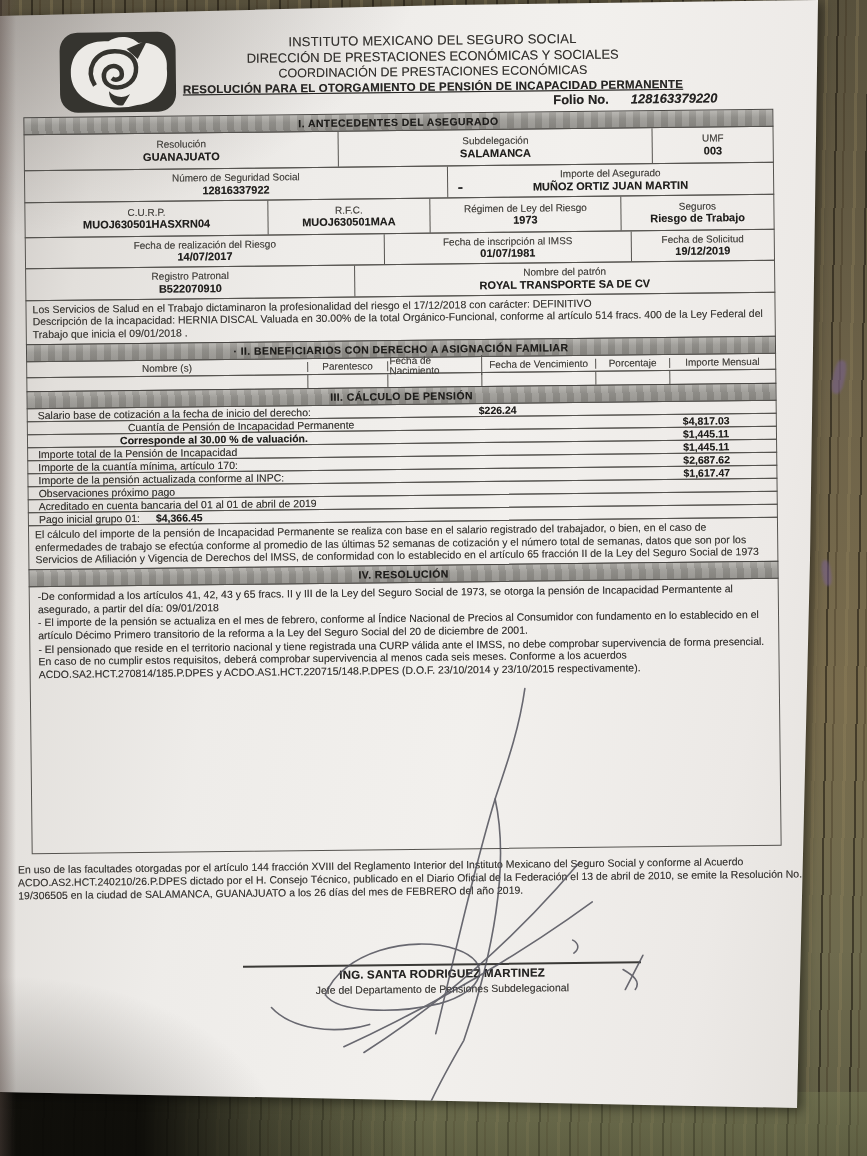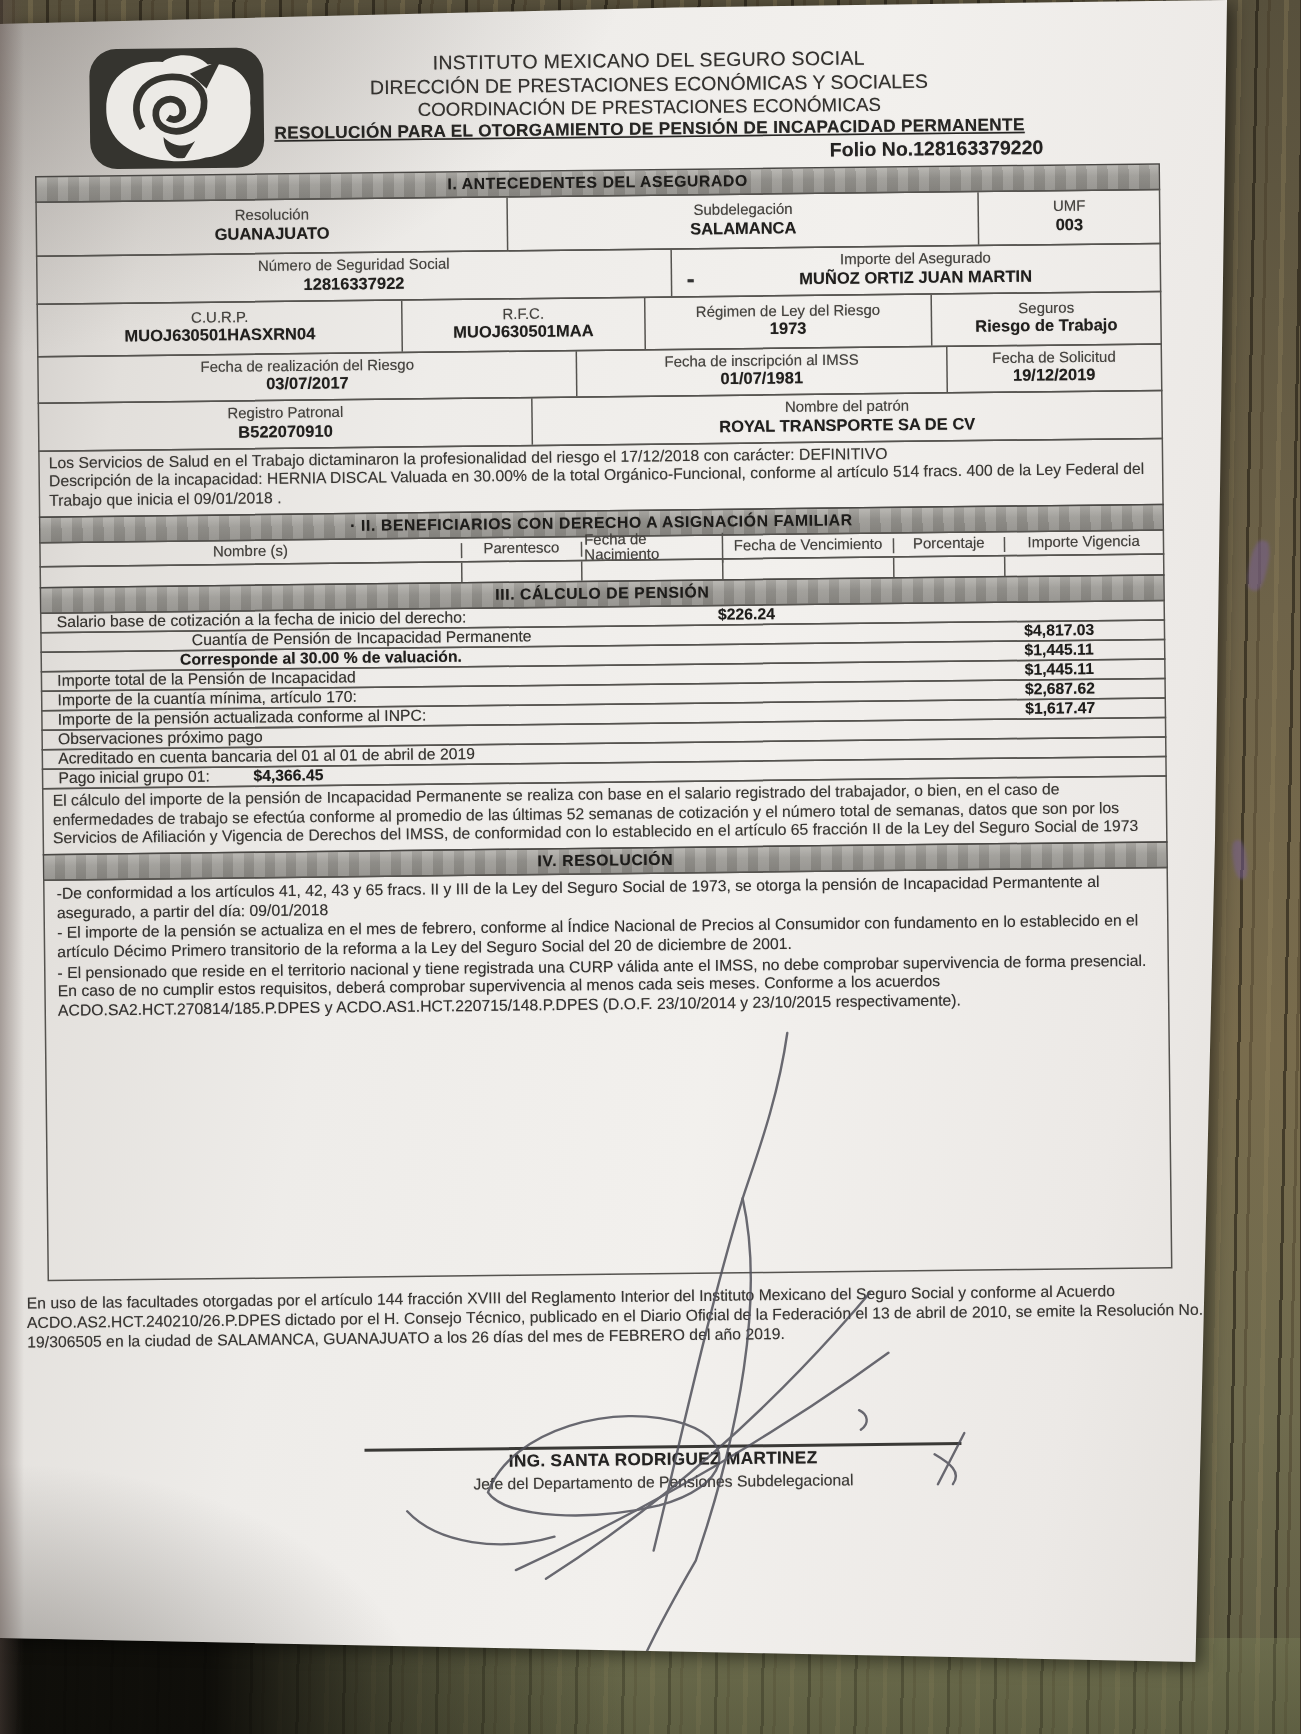--- a/index.html
+++ b/index.html
@@ -33,21 +33,21 @@
   .doc{position:absolute;left:28px;top:6px;width:752px;
        transform:rotate(-.65deg);transform-origin:376px 520px;
        color:#2b2a28;text-shadow:0 0 .5px rgba(60,56,52,.5);}
   .logo{position:absolute;left:34px;top:20px;width:122px;height:86px;}
   .head-lines{position:absolute;left:88px;top:27px;width:644px;text-align:center;}
   .hl1{font-size:13px;letter-spacing:.2px;color:#34322f;}
   .hl2{font-size:13px;color:#34322f;margin-top:1px;}
   .hl3{font-size:12.5px;color:#34322f;margin-top:1px;}
   .hl4{font-size:11.5px;font-weight:bold;text-decoration:underline;color:#262523;margin-top:2px;letter-spacing:.2px;}
   .folio{position:absolute;left:530px;top:88px;font-size:13px;font-weight:bold;color:#242322;white-space:nowrap;}
-  .folio .num{}
+  .folio .num{margin-left:22px;font-style:italic;}
   .tablewrap{position:relative;margin-top:108px;width:750px;}
   .band{height:16px;margin-top:-1px;border:1px solid #4a4845;display:flex;align-items:center;justify-content:center;
         font-weight:bold;font-size:10.5px;letter-spacing:.4px;color:#1d1c1a;
         background:linear-gradient(180deg,#b2b0ab 0%,#999792 45%,#8d8b86 100%);
         background-image:repeating-linear-gradient(90deg, rgba(255,255,255,.10) 0 7px, rgba(0,0,0,.07) 7px 14px),
                          linear-gradient(180deg,#b2b0ab 0%,#999792 45%,#8d8b86 100%);}
   .row{display:flex;border:1px solid #55534f;margin-top:-1px;background:transparent;}
   .cell{position:relative;border-right:1px solid #55534f;display:flex;flex-direction:column;align-items:center;justify-content:center;padding:1px 2px;box-sizing:border-box;}
   .cell:last-child{border-right:none;}
   .flabel{font-size:10px;color:#45433f;line-height:1.15;}
@@ -63,21 +63,21 @@
   .parabox{border:1px solid #55534f;margin-top:-1px;padding:2px 6px 4px;font-size:10.5px;line-height:1.18;color:#3a3834;}
   .bheadrow{height:15px;align-items:center;}
   .bcell{justify-content:center;padding:0 1px;}
   .bcol{font-size:10px;color:#43413d;line-height:1;}
   .emptyrow{height:13px;}
   .c3row{position:relative;border:1px solid #55534f;margin-top:-1px;height:12px;font-size:10.5px;}
   .c3label{position:absolute;left:10px;top:0;line-height:12px;color:#35332f;white-space:nowrap;}
   .ind100{left:100px;}
   .ind92{left:92px;font-weight:bold;color:#1f1e1c;}
   .c3value{position:absolute;top:0;line-height:12px;font-weight:bold;color:#1d1c1a;white-space:nowrap;}
-  .vmid{left:451px}.vright{left:655px}.vleft{left:140px}
+  .vmid{left:451px}.vright{left:655px}.vleft{left:127px}
   .resbox{border:1px solid #55534f;margin-top:-1px;height:268px;padding:3px 8px;font-size:10.5px;line-height:1.2;color:#343230;box-sizing:border-box;}
   .resbox p{margin:0 0 1px 0;}
   .footer-text{margin:9px 0 0 -14px;width:794px;font-size:10.5px;line-height:1.22;color:#383633;}
   .sigblock{margin-top:66px;margin-left:210px;width:398px;text-align:center;}
   .sigline{border-top:2px solid #3a3936;height:0;margin-bottom:2px;}
   .signame{font-size:11.5px;font-weight:bold;color:#242322;letter-spacing:.2px;}
   .sigtitle{font-size:10.5px;color:#3c3a37;margin-top:3px;}
   .penstrokes{position:absolute;left:0;top:0;width:752px;height:1120px;z-index:6;pointer-events:none;}
 </style>
 </head>
@@ -159,21 +159,21 @@
           </div>
           <div class="cell wC4">
             <div class="flabel">Seguros</div>
             <div class="fvalue">Riesgo de Trabajo</div>
           </div>
         </div>
 
         <div class="row h30">
           <div class="cell wD1">
             <div class="flabel">Fecha de realización del Riesgo</div>
-            <div class="fvalue">03/07/2017</div>
+            <div class="fvalue">14/07/2017</div>
           </div>
           <div class="cell wD2">
             <div class="flabel">Fecha de inscripción al IMSS</div>
             <div class="fvalue">01/07/1981</div>
           </div>
           <div class="cell wD3">
             <div class="flabel">Fecha de Solicitud</div>
             <div class="fvalue">19/12/2019</div>
           </div>
         </div>
@@ -205,21 +205,21 @@
           <div class="cell bcell w2c">
                 <div class="bcol">Fecha de Nacimiento</div>
               </div>
           <div class="cell bcell w2d">
                 <div class="bcol">Fecha de Vencimiento</div>
               </div>
           <div class="cell bcell w2e">
                 <div class="bcol">Porcentaje</div>
               </div>
           <div class="cell bcell w2f">
-                <div class="bcol">Importe Vigencia</div>
+                <div class="bcol">Importe Mensual</div>
               </div>
         </div>
         <div class="row emptyrow">
           <div class="cell w2a"></div>
           <div class="cell w2b"></div>
           <div class="cell w2c"></div>
           <div class="cell w2d"></div>
           <div class="cell w2e"></div>
           <div class="cell w2f"></div>
         </div>

